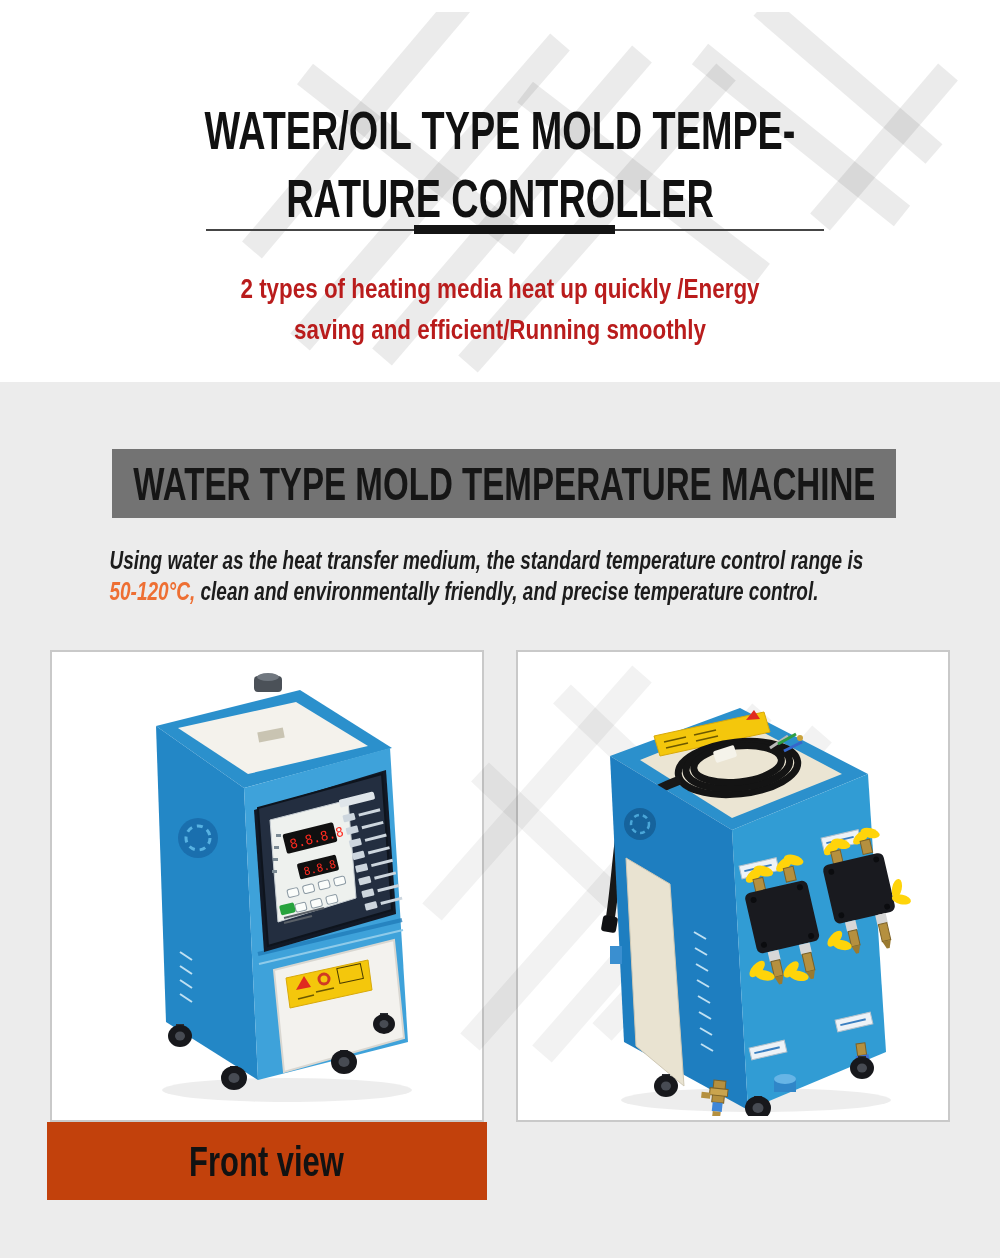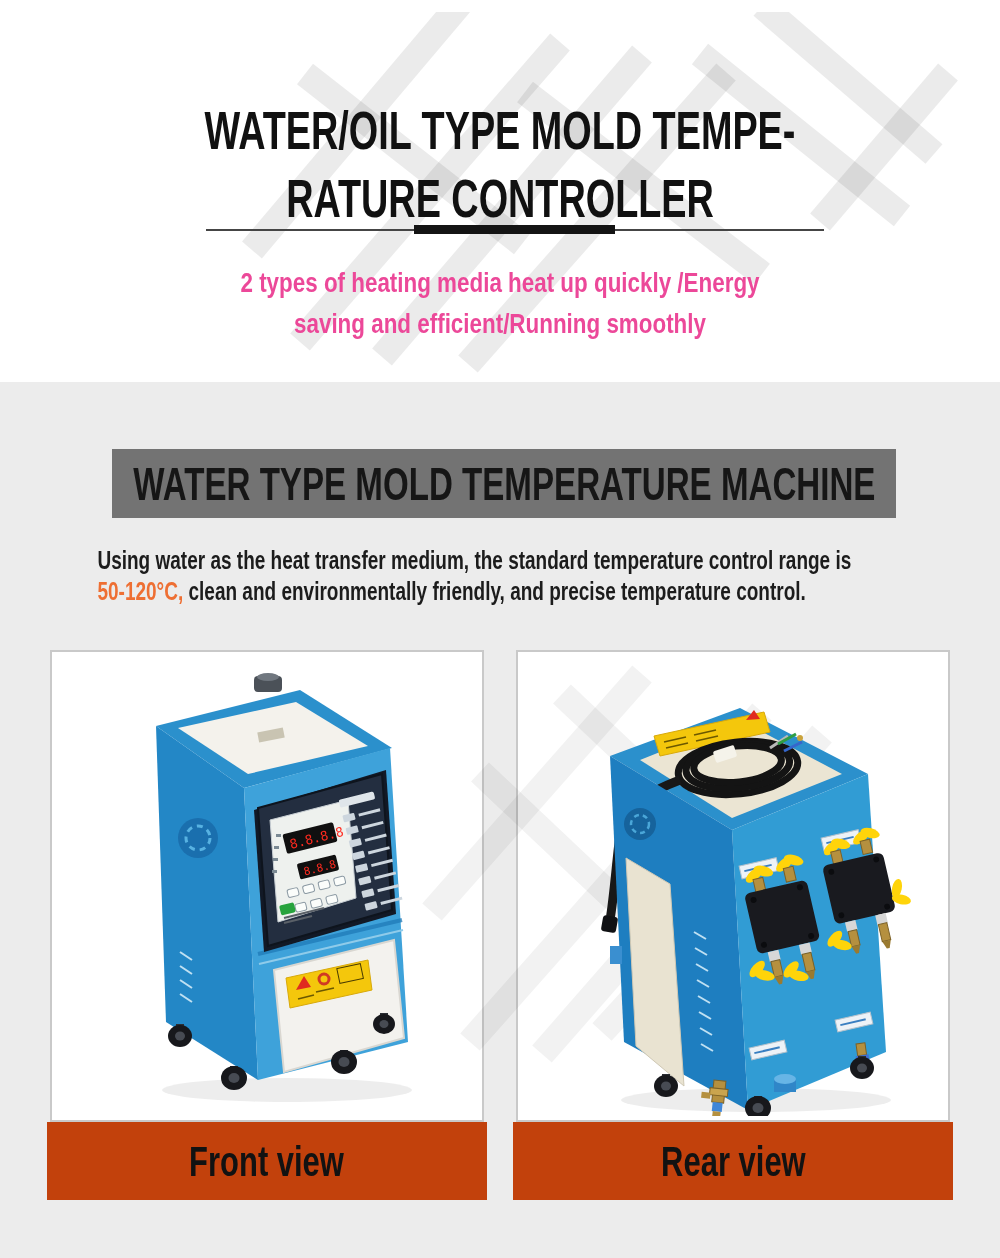--- a/index.html
+++ b/index.html
@@ -21,42 +21,42 @@
     text-align:center;font-weight:700;color:#111;
   }
   .title .cline{
     display:block;white-space:nowrap;
     font-size:54px;line-height:68px;letter-spacing:0px;
     transform:scaleX(0.70);transform-origin:50% 50%;
   }
   .divider{position:absolute;top:217px;left:206px;width:618px;height:2px;background:#454545;z-index:2;}
   .divider-bar{position:absolute;top:213px;left:414px;width:201px;height:9px;background:#141414;z-index:2;}
   .subtitle{
-    position:absolute;top:250px;left:0;width:1000px;z-index:2;
-    text-align:center;font-weight:700;color:#ec4899;
+    position:absolute;top:256px;left:0;width:1000px;z-index:2;
+    text-align:center;font-weight:700;color:#b91c1c;
   }
   .subtitle .cline{
     display:block;white-space:nowrap;
     font-size:28px;line-height:41px;
     transform:scaleX(0.80);transform-origin:50% 50%;
   }
   
   .gray-section{position:absolute;top:370px;left:0;width:1000px;height:888px;background:#ececec;}
   .section-heading-box{
     position:absolute;top:67px;left:112px;width:784px;height:69px;
     background:#737373;z-index:2;
     display:flex;align-items:center;justify-content:center;
   }
   .section-heading-box .cline{
     white-space:nowrap;font-size:46px;font-weight:700;color:#161616;
     transform:scaleX(0.72);transform-origin:50% 50%;
   }
   .section-desc{
-    position:absolute;top:163px;left:0;width:812px;z-index:2;
-    text-align:center;font-weight:700;color:#1c1c1c;
+    position:absolute;top:163px;left:12px;width:812px;z-index:2;
+    text-align:center;font-weight:700;color:#1c1c1c;font-style:italic;
   }
   .section-desc .cline{
     display:block;white-space:nowrap;
     font-size:25px;line-height:31px;
     transform:scaleX(0.76);transform-origin:50% 50%;
   }
   .hl{color:#ee6f33;}
   
   .card{position:absolute;top:268px;width:440px;}
   .card.front{left:47px;}
@@ -398,21 +398,18 @@
                 <ellipse cx="0" cy="0" rx="5.5" ry="5" fill="#474b53"></ellipse>
               </g>
             <g transform="translate(344,416)">
                 <rect x="-4" y="-12" width="8" height="9" fill="#2a2d33"></rect>
                 <ellipse cx="0" cy="0" rx="12" ry="11" fill="#17181c"></ellipse>
                 <ellipse cx="0" cy="0" rx="5" ry="4.5" fill="#474b53"></ellipse>
               </g>
           </g>
         </svg>
       </div>
-      <div class="caption">
-        <span class="cline">Rear view</span>
-      </div>
     </div>
 
     <div class="next-box"></div>
   </div>
 
 </div>
 
 </body></html>

